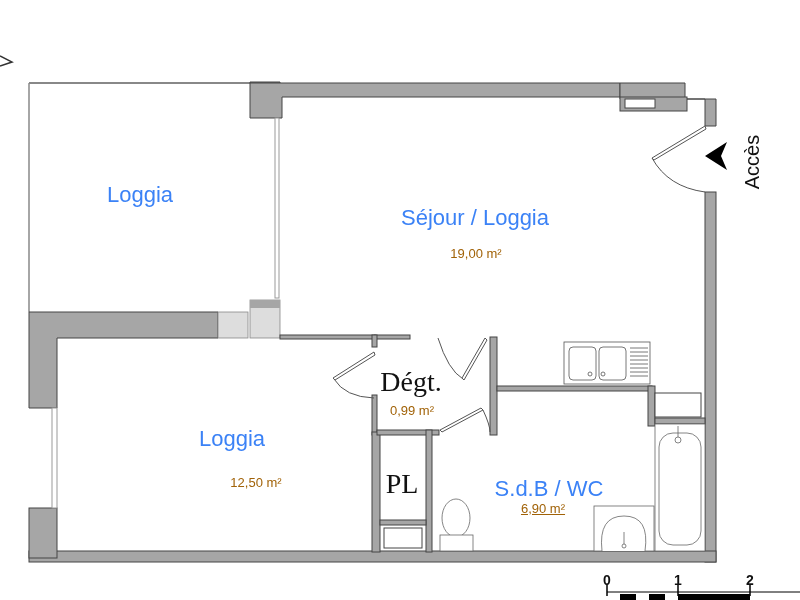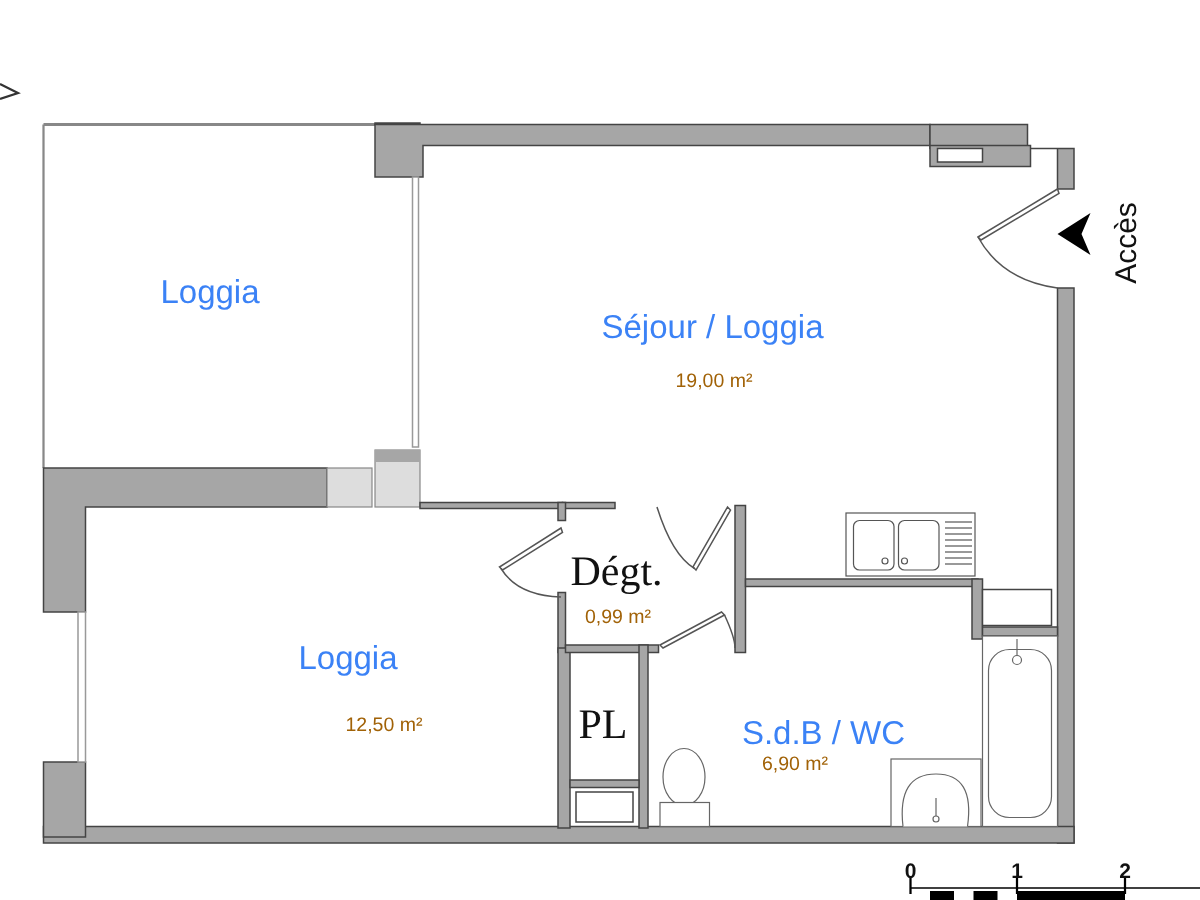--- a/index.html
+++ b/index.html
@@ -151,19 +151,19 @@
 
 <div class="label room-name" style="left:232px; top:426px;">Loggia</div>
 <div class="label room-area" style="left:232px; top:475px;margin-left:24px;">12,50 m²</div>
 
 <div class="label small-name" style="left:411px; top:366px;">Dégt.</div>
 <div class="label room-area" style="left:412px; top:403px;">0,99 m²</div>
 
 <div class="label small-name" style="left:402px; top:468px;">PL</div>
 
 <div class="label room-name" style="left:549px; top:476px;">S.d.B / WC</div>
-<div class="label room-area" style="left:530px; top:501px;">6,90 m²</div>
+<div class="label room-area" style="left:543px; top:501px;text-decoration:underline;">6,90 m²</div>
 
 <div class="acces">Accès</div>
 
 <div class="scale-num" style="left:607px; top:572px;">0</div>
 <div class="scale-num" style="left:678px; top:572px;">1</div>
 <div class="scale-num" style="left:750px; top:572px;">2</div>
 
 </body></html>

